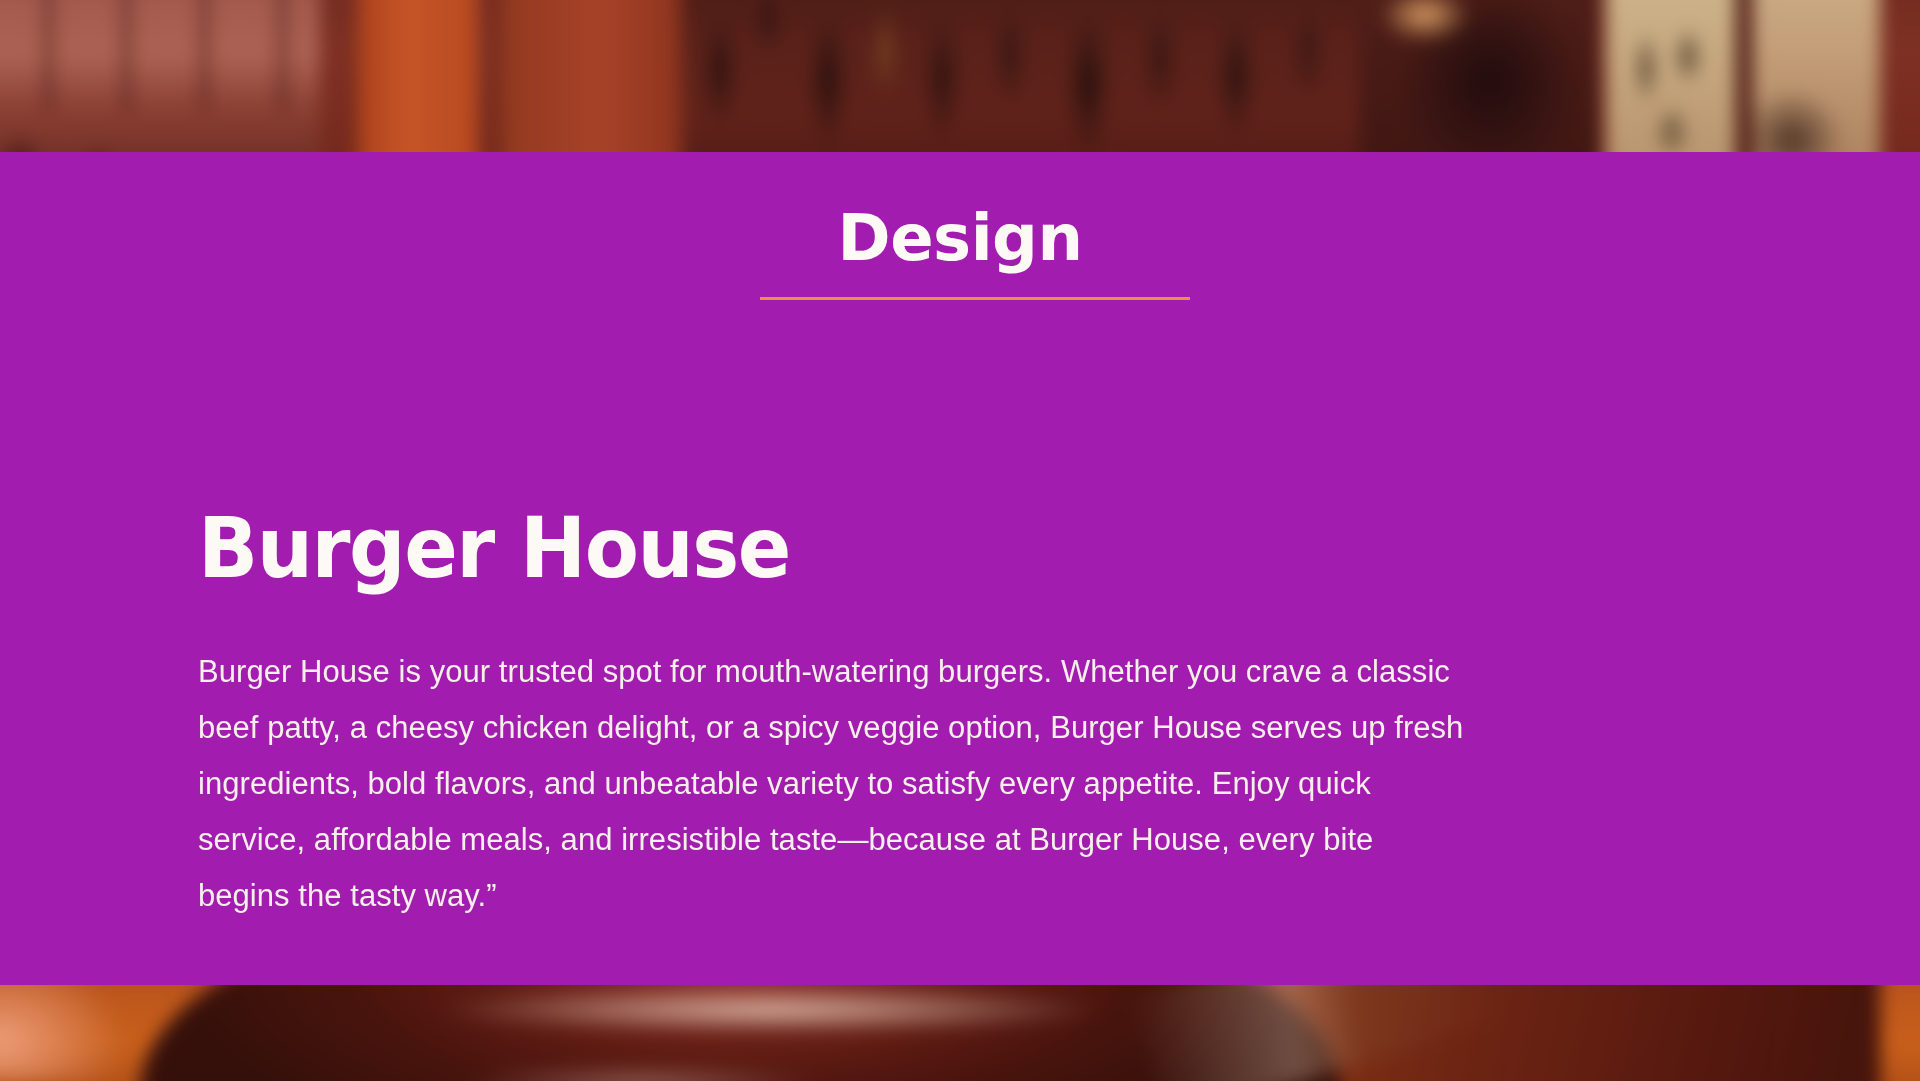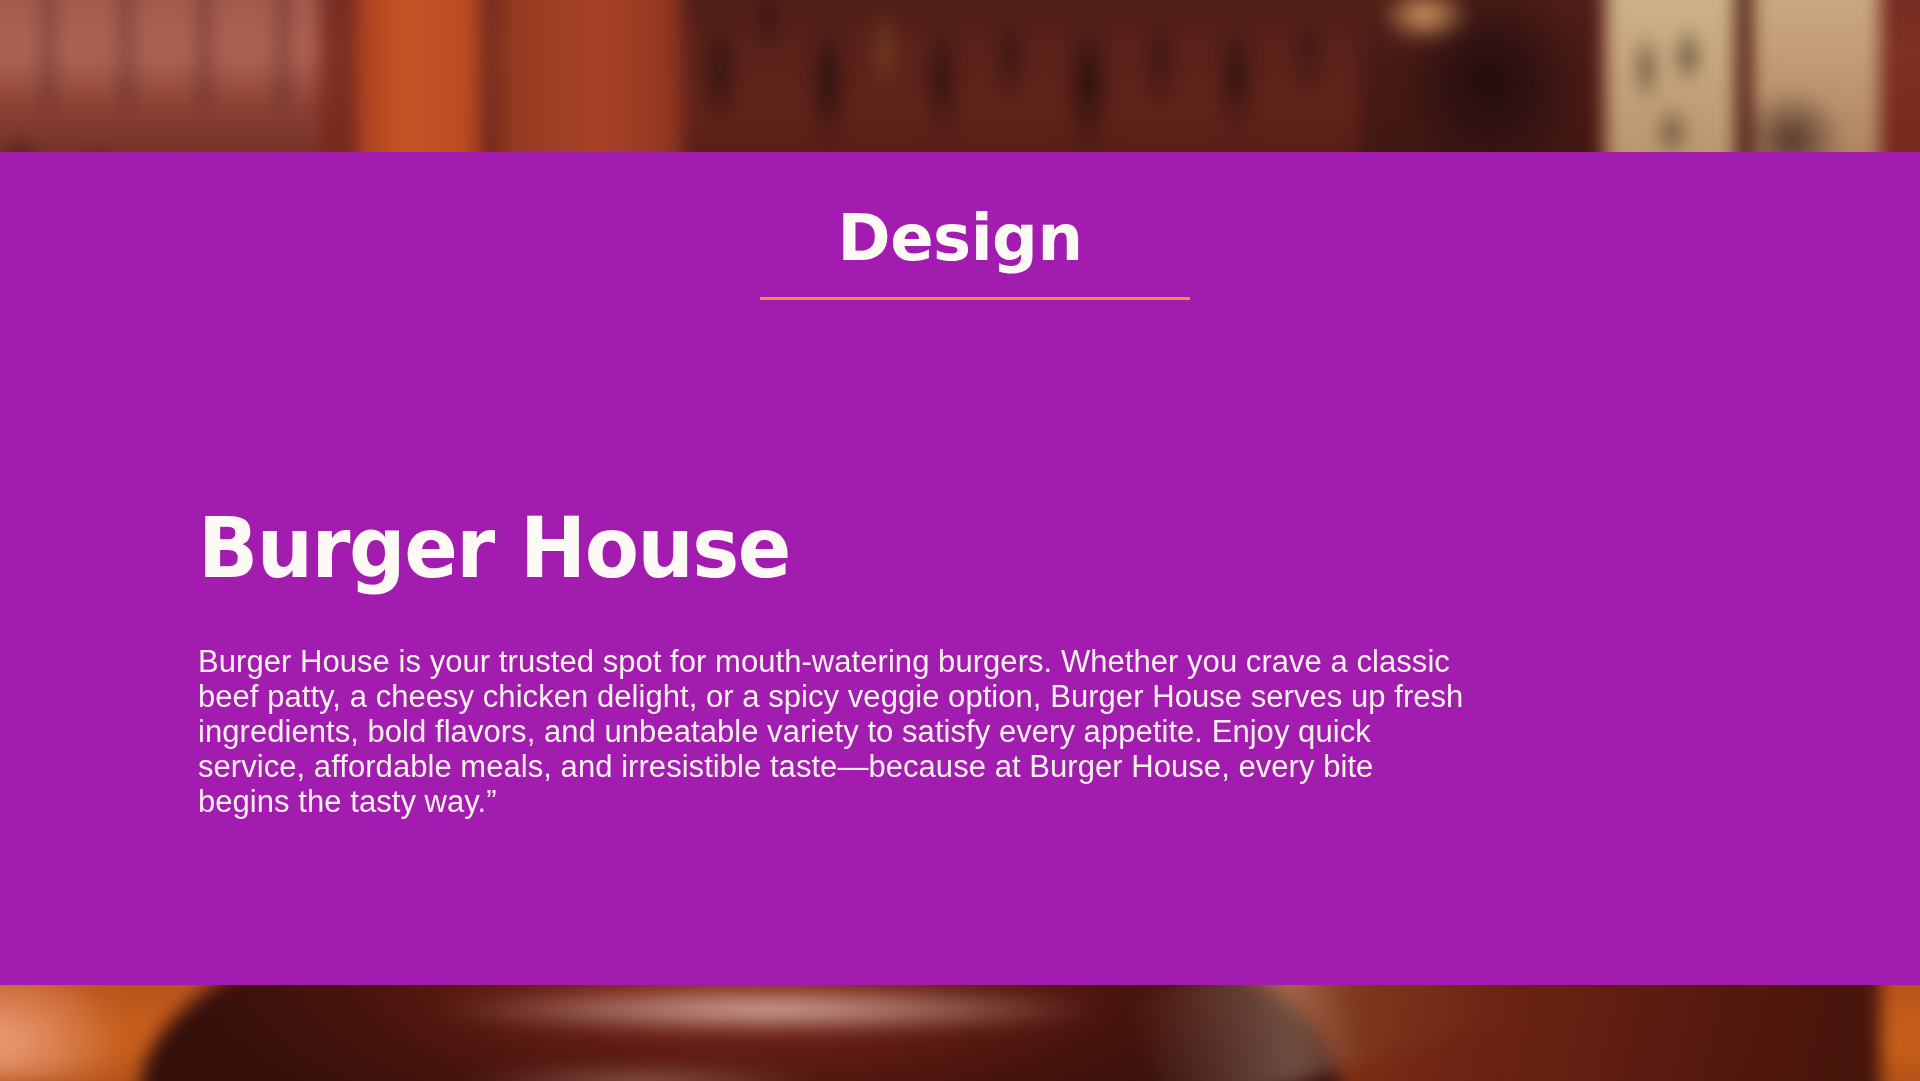--- a/index.html
+++ b/index.html
@@ -215,21 +215,21 @@
   }
 
   
   #body-copy {
     position:absolute;
     left:198px; top:492px;
     width:1270px;
     font-family:"Liberation Sans", sans-serif;
     font-weight:400;
     font-size:31px;
-    line-height:35px;
+    line-height:56px;
     color:#f7f0ea;
     letter-spacing:0.05px;
   }
 </style>
 </head>
 <body>
 
 <div id="slide">
 
   <div id="photo-bg">

